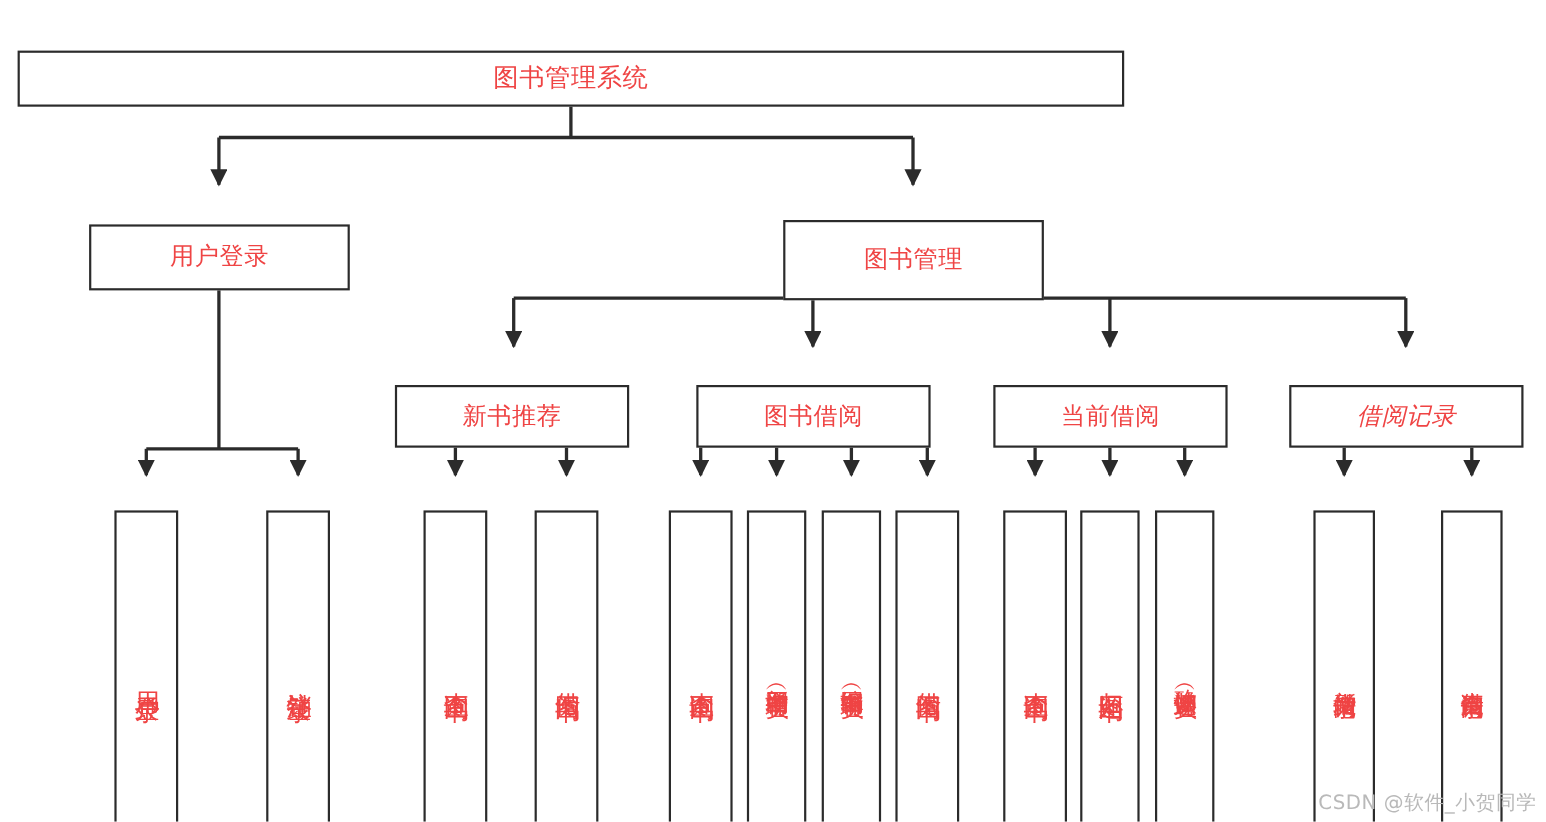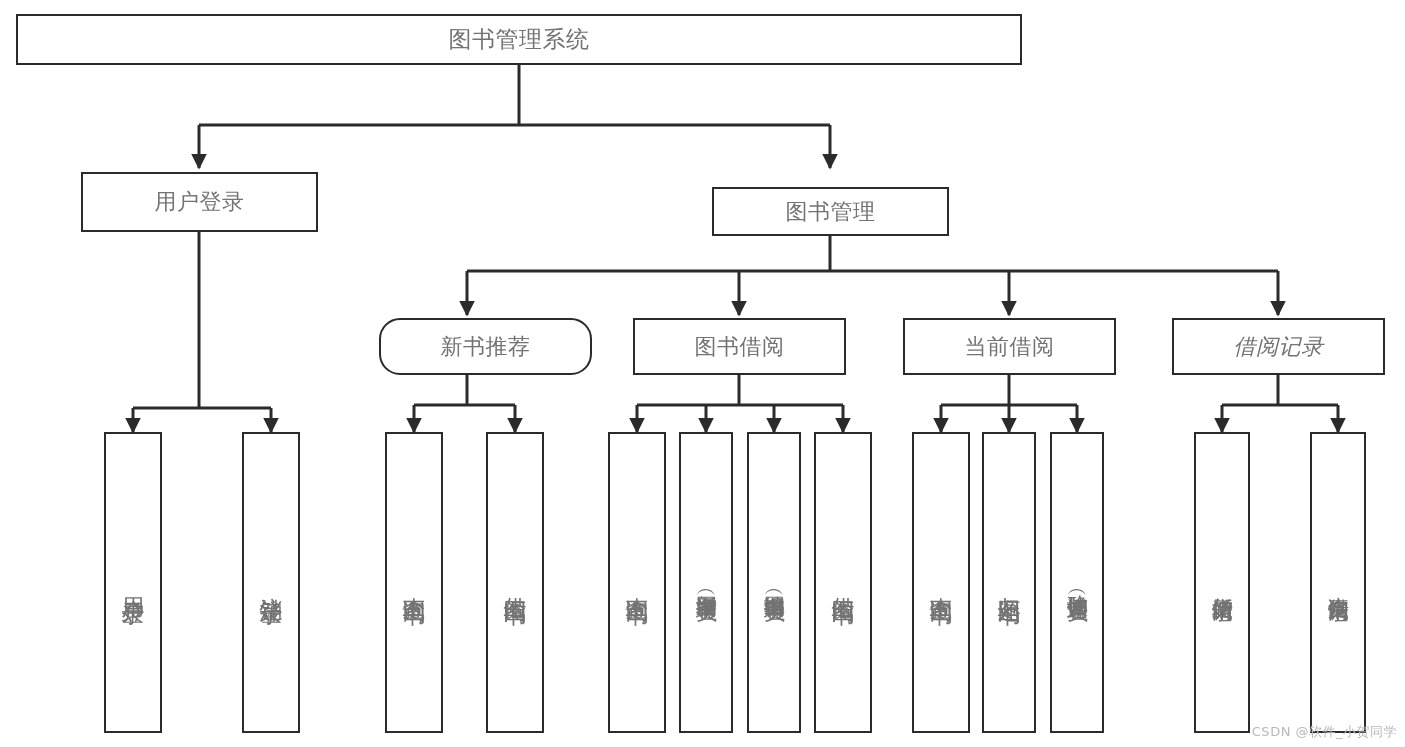--- a/index.html
+++ b/index.html
@@ -26,22 +26,23 @@
     height: 747px;
   }
   .node {
     position: absolute;
     box-sizing: border-box;
     background: #ffffff;
     border: 2.5px solid #2b2b2b;
     display: flex;
     align-items: center;
     justify-content: center;
-    color: #737373;
+    color: #ef4444;
     z-index: 2;
+    margin-top: 32px;
   }
   .node .label {
     display: block;
     text-align: center;
     line-height: 1.08;
     white-space: nowrap;
   }
   
   .node.horiz .label {
     font-size: 22px;
@@ -65,21 +66,21 @@
     max-height: 262px;
   }
   .node.vert.narrow .label {
     font-size: 21px;
     letter-spacing: 1px;
   }
   #watermark {
     position: absolute;
     right: 8px;
     bottom: 6px;
-    font-size: 13px;
+    font-size: 18px;
     color: #b9b9b9;
     letter-spacing: 0.5px;
     white-space: nowrap;
     z-index: 3;
     pointer-events: none;
   }
 </style>
 </head>
 <body>
 
@@ -135,25 +136,25 @@
     </g>
   </svg>
 
   <div class="node horiz root" style="left:16px; top:14px; width:1006px; height:51px;">
     <span class="label">图书管理系统</span>
   </div>
 
   <div class="node horiz" style="left:81px; top:172px; width:237px; height:60px;">
     <span class="label">用户登录</span>
   </div>
-  <div class="node horiz" style="left:712px; top:187px; width:237px; height:49px;">
+  <div class="node horiz" style="left:712px; top:168px; width:237px; height:73px;">
     <span class="label">图书管理</span>
   </div>
 
-  <div class="node horiz" style="left:379px; top:318px; width:213px; height:57px;border-radius:21px;">
+  <div class="node horiz" style="left:359px; top:318px; width:213px; height:57px;">
     <span class="label">新书推荐</span>
   </div>
   <div class="node horiz" style="left:633px; top:318px; width:213px; height:57px;align-items:center;">
     <span class="label">图书借阅</span>
   </div>
   <div class="node horiz" style="left:903px; top:318px; width:213px; height:57px;justify-content:center;">
     <span class="label">当前借阅</span>
   </div>
   <div class="node horiz" style="left:1172px; top:318px; width:213px; height:57px;font-style:italic;">
     <span class="label">借阅记录</span>

